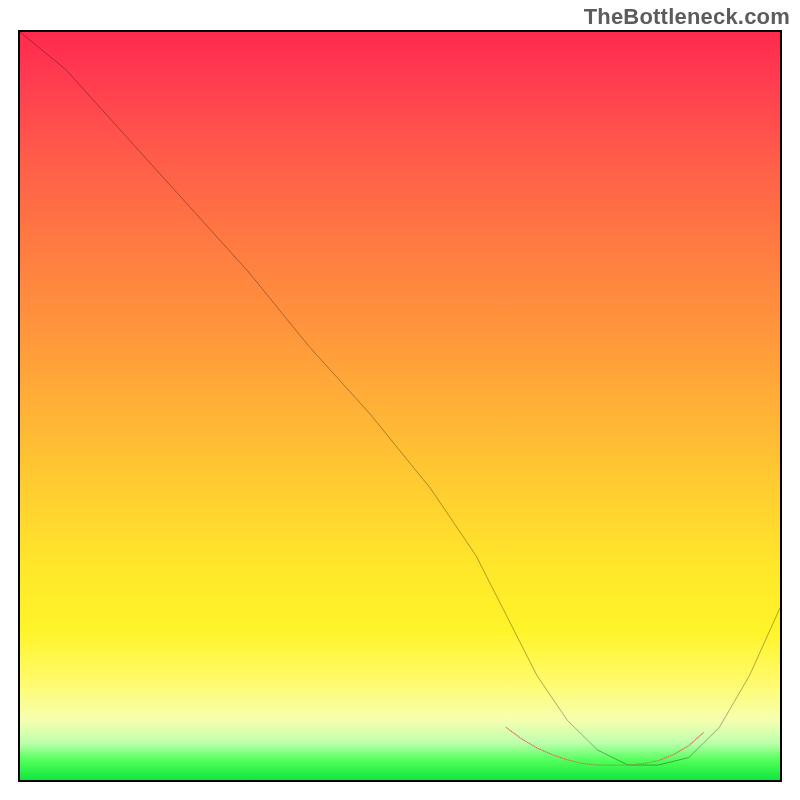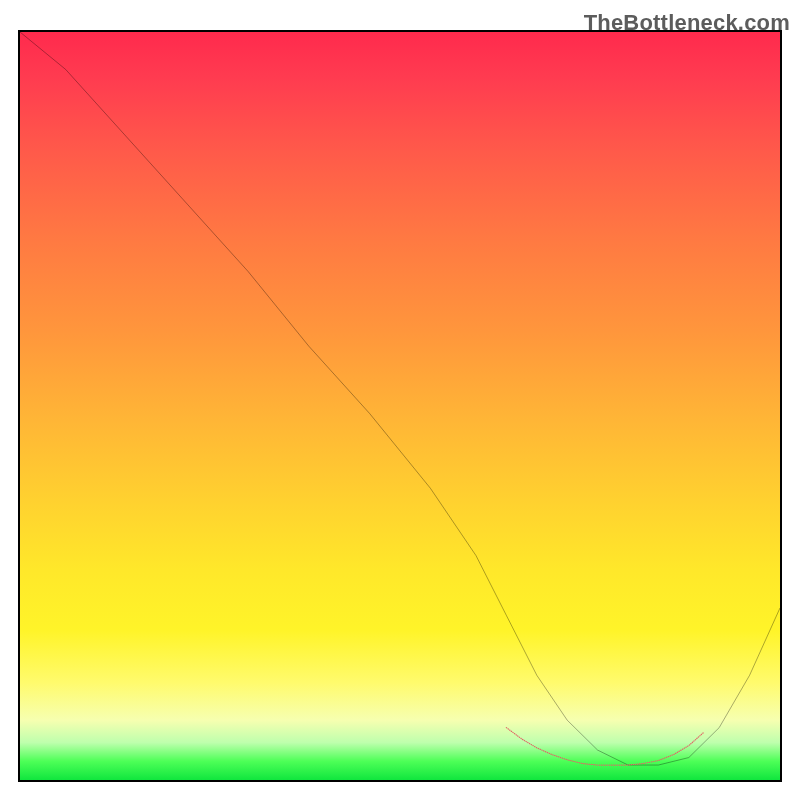--- a/index.html
+++ b/index.html
@@ -11,21 +11,21 @@
     background: #ffffff;
     font-family: Arial, Helvetica, sans-serif;
   }
   .container {
     position: relative;
     width: 800px;
     height: 800px;
   }
   .attribution {
     position: absolute;
-    top: 10px;
+    top: 4px;
     right: 10px;
     font-size: 22px;
     font-weight: 600;
     color: #5c5c5c;
     letter-spacing: 0.2px;
   }
   .plot-frame {
     position: absolute;
     
     left: 18px;

